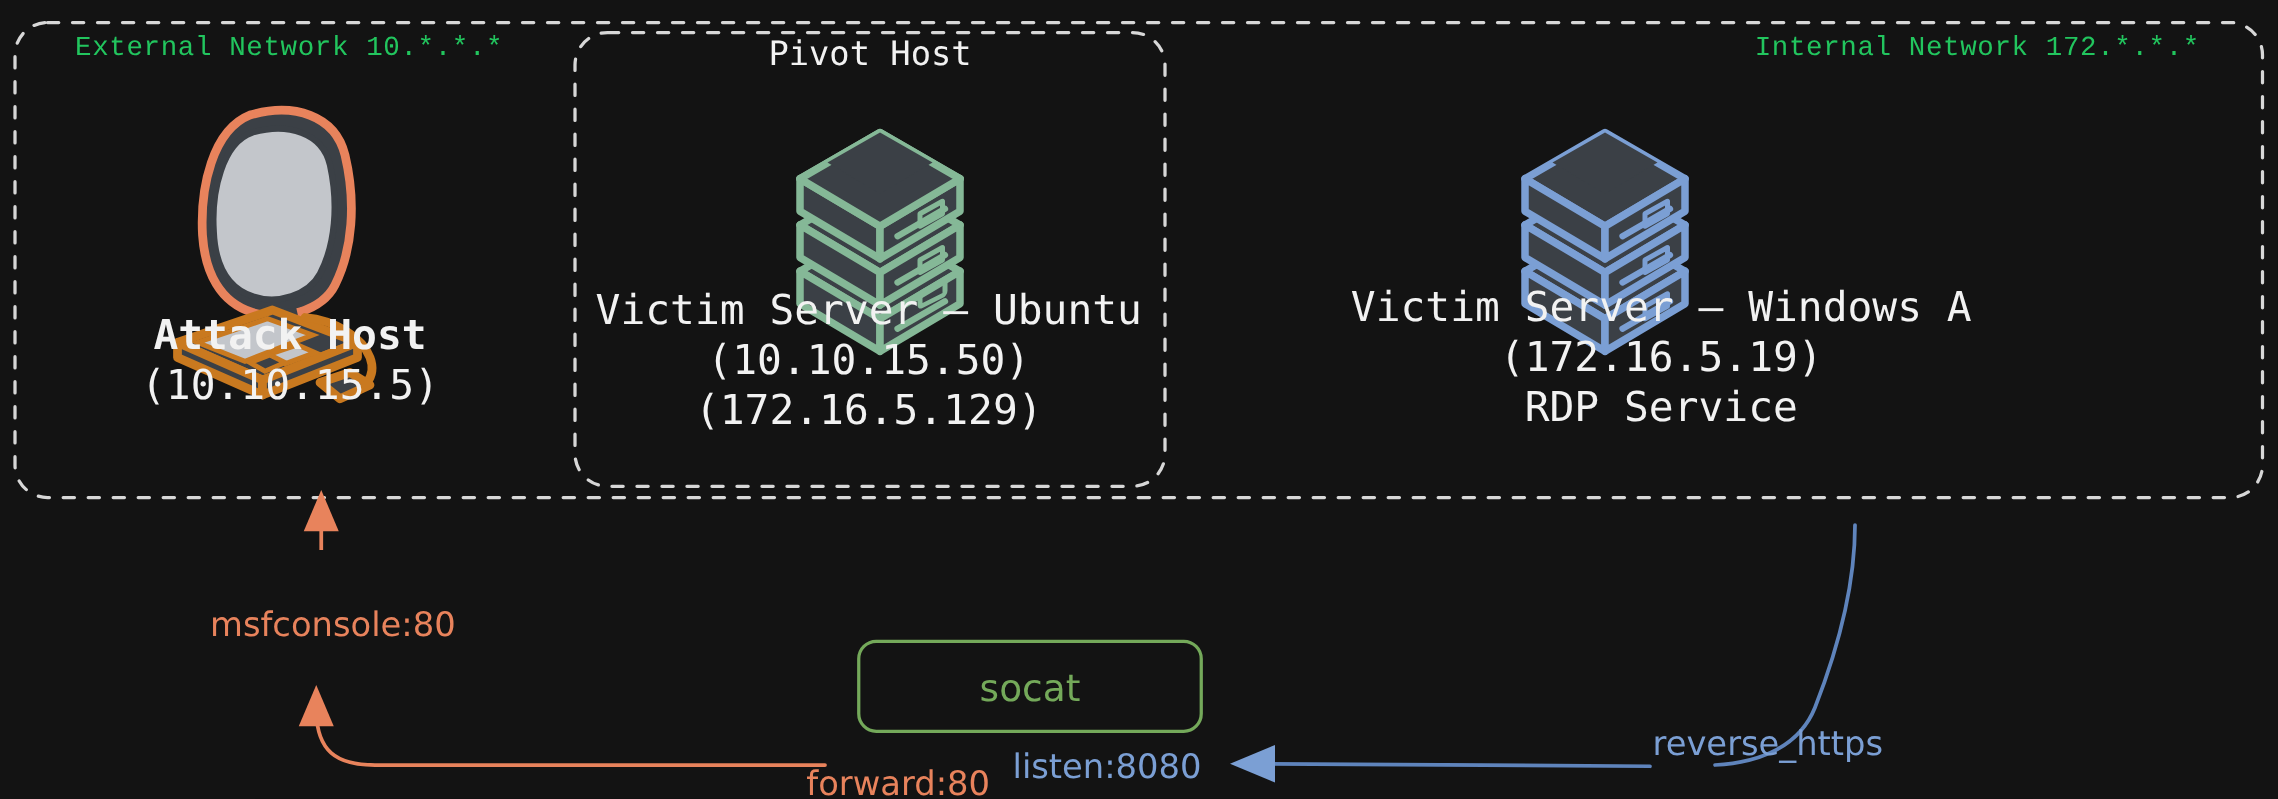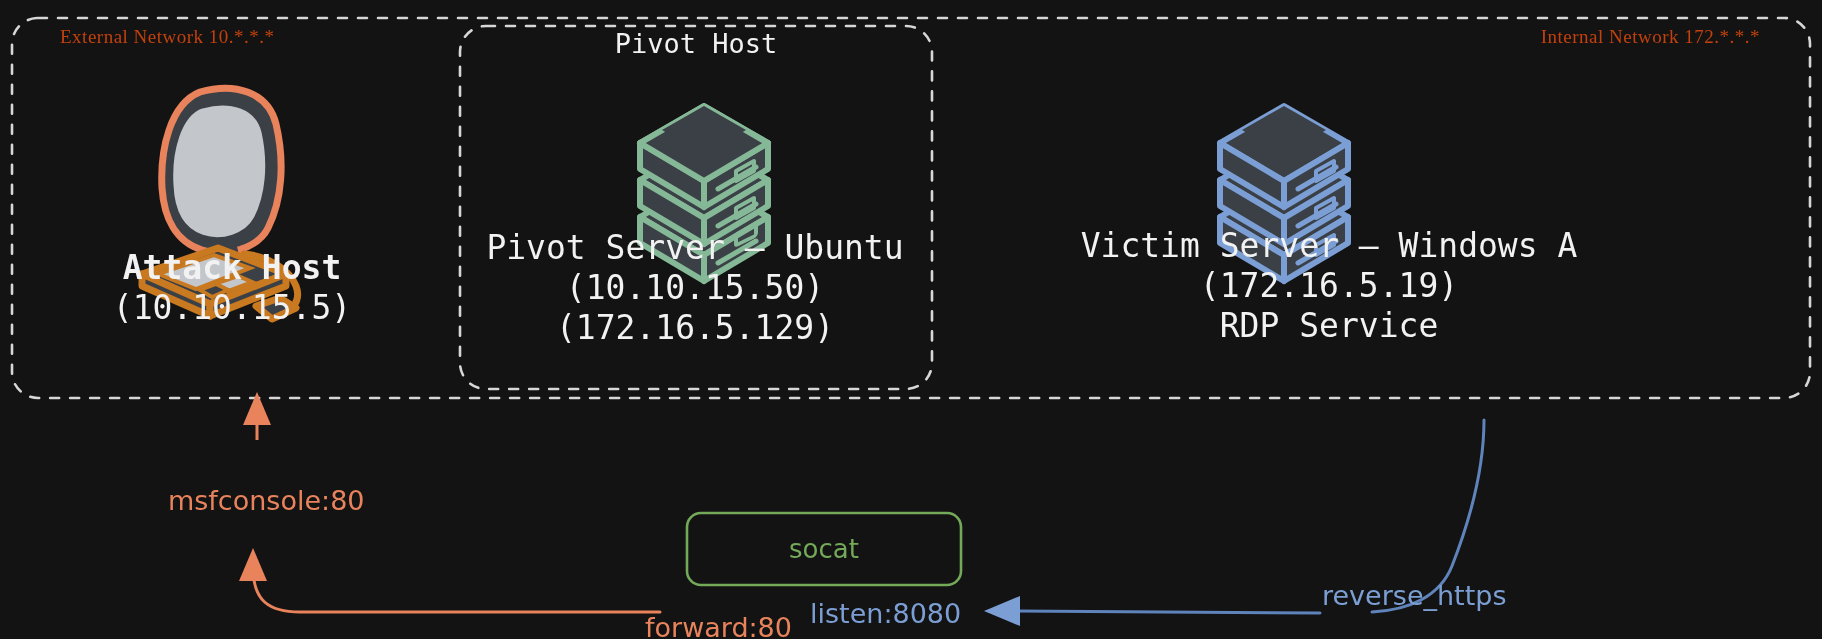--- a/index.html
+++ b/index.html
@@ -1,38 +1,38 @@
 <!DOCTYPE html>
 <html><head>
 <meta charset="utf-8">
 <style>
   html,body{margin:0;padding:0;background:#131313;}
   body{width:1822px;height:639px;overflow:hidden;font-family:"DejaVu Sans Mono",monospace;}
   #stage{position:relative;width:1822px;height:639px;background:#131313;}
   #svgroot{position:absolute;left:0;top:0;width:1822px;height:639px;}
 
   .zone-label{
-    position:absolute;color:#c2410c;font-family:Liberation Serif, serif;
-    font-size:19px;letter-spacing:.5px;white-space:nowrap;
+    position:absolute;color:#22c55e;font-family:Liberation Mono, monospace;
+    font-size:22px;letter-spacing:.5px;white-space:nowrap;
   }
   .node-title{
     position:absolute;color:#f2f2f2;font-family:"DejaVu Sans Mono","Liberation Mono",monospace;
     font-size:33px;line-height:40px;text-align:center;white-space:pre;letter-spacing:0px;
   }
   .pivot-heading{
     position:absolute;color:#f2f2f2;font-family:"DejaVu Sans Mono","Liberation Mono",monospace;
     font-size:27px;white-space:nowrap;text-align:center;
   }
   .edge-label{
     position:absolute;font-family:"DejaVu Sans","Liberation Sans",sans-serif;
     font-size:27px;white-space:nowrap;
   }
   .socat-label{
     position:absolute;font-family:"DejaVu Sans","Liberation Sans",sans-serif;
-    font-size:26px;color:#74a95a;white-space:nowrap;
+    font-size:30px;color:#74a95a;white-space:nowrap;
   }
 </style>
 </head>
 <body>
 
 <div id="stage">
 
   <svg id="svgroot" viewBox="0 0 1822 639" xmlns="http://www.w3.org/2000/svg">
 
     <g>
@@ -135,21 +135,21 @@
 
   <div class="zone-label" style="left:60px;top:26px;">External Network 10.*.*.*</div>
 
   <div class="zone-label" style="right:62px;top:26px;text-align:right;">Internal Network 172.*.*.*</div>
 
   <div class="pivot-heading" style="left:460px;top:28px;width:472px;">Pivot Host</div>
 
   <div class="node-title" style="left:12px;top:248px;width:440px;font-weight:bold;">Attack Host</div>
   <div class="node-title" style="left:12px;top:288px;width:440px;">(10.10.15.5)</div>
 
-  <div class="node-title" style="left:440px;top:228px;width:510px;">Pivot Server – Ubuntu</div>
+  <div class="node-title" style="left:440px;top:228px;width:510px;">Victim Server – Ubuntu</div>
   <div class="node-title" style="left:440px;top:268px;width:510px;">(10.10.15.50)</div>
   <div class="node-title" style="left:440px;top:308px;width:510px;">(172.16.5.129)</div>
 
   <div class="node-title" style="left:1010px;top:226px;width:638px;">Victim Server – Windows A</div>
   <div class="node-title" style="left:1010px;top:266px;width:638px;">(172.16.5.19)</div>
   <div class="node-title" style="left:1010px;top:306px;width:638px;">RDP Service</div>
 
   <div class="socat-label" style="left:687px;top:534px;width:274px;text-align:center;">socat</div>
 
   <div class="edge-label" style="left:168px;top:485px;color:#e8835c;">msfconsole:80</div>

